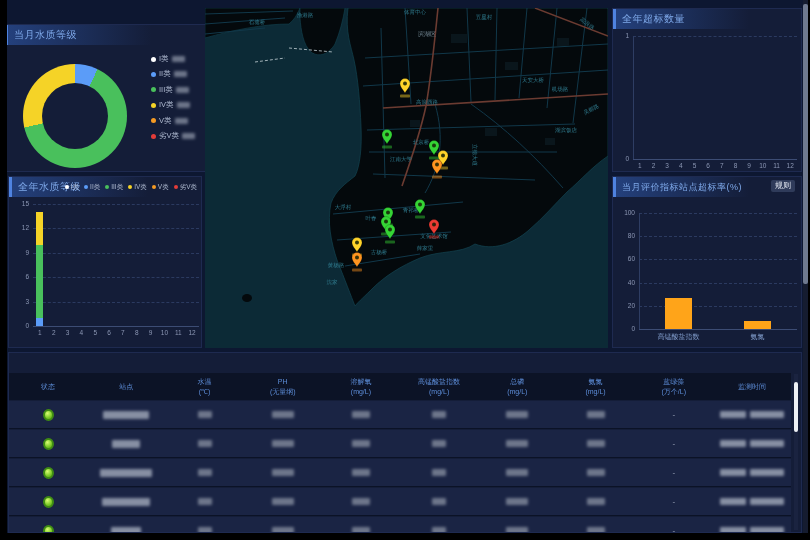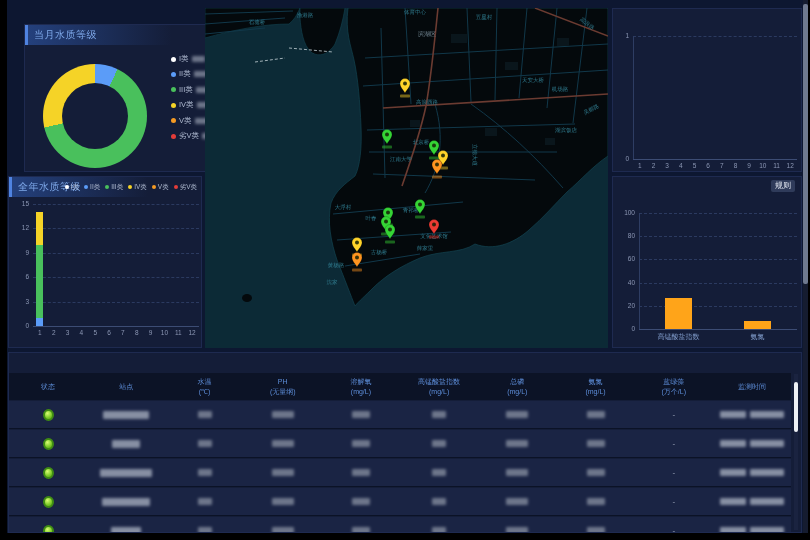--- a/index.html
+++ b/index.html
@@ -36,21 +36,21 @@
   .trow .blur{height:7px}
   .scroll-track{position:absolute;background:#1a2340}
   .scroll-thumb{position:absolute;background:#eef1f5;border-radius:2px}
   .edge{position:absolute;background:#000}
 </style>
 </head>
 <body>
 
 <div class="bg"></div>
 
-<div class="panel" id="pA" style="left:24px;top:24px;width:205px;height:148px">
+<div class="panel" id="pA" style="left:4px;top:24px;width:205px;height:148px">
   <div class="phead">
     <span class="ptitle">当月水质等级</span>
   </div>
   <div id="donut" style="position: absolute; left: 18px; top: 39px; width: 104px; height: 104px; border-radius: 50%; background: conic-gradient(rgb(91, 156, 248) 0deg, rgb(91, 156, 248) 25.7143deg, rgb(73, 192, 92) 25.7143deg, rgb(73, 192, 92) 257.143deg, rgb(245, 211, 39) 257.143deg, rgb(245, 211, 39) 360deg);"></div>
   <div style="position:absolute;left:37px;top:58px;width:66px;height:66px;border-radius:50%;background:#141d38"></div>
   <div id="donutLegend">
       <div class="leg-item" style="left: 146px; top: 29px;">
         <div class="leg-dot" style="background: rgb(255, 255, 255);"></div>
         <div class="leg-txt">I类</div>
         <div class="blur" style="width: 13px; height: 6px;"></div>
@@ -277,20 +277,23 @@
         <g transform="translate(152,259)">
           <path d="M0,0 C-1.6,-3.2 -5,-5.8 -5,-9.5 A5,5 0 1 1 5,-9.5 C5,-5.8 1.6,-3.2 0,0 Z" fill="#ff9420" stroke="rgba(0,0,0,.35)" stroke-width="0.5"></path>
           <circle cx="0" cy="-9.5" r="2" fill="#142005" opacity="0.85"></circle>
           <rect x="-5" y="1.5" width="10" height="3" rx="0.8" fill="#ff9420" opacity="0.45"></rect>
         </g>
       </g>
   </svg>
 </div>
 
 <div class="panel" id="pC" style="left:612px;top:8px;width:190px;height:164px">
+  <div class="phead">
+    <span class="ptitle">全年超标数量</span>
+  </div>
   <div id="exceedPlot" style="position:absolute;inset:0">
       <div class="grid" style="left: 20px; width: 164px; top: 27px;"></div>
       <div class="tick" style="left: 4px; width: 12px; top: 24px; text-align: right;">1</div>
       <div class="tick" style="left: 4px; width: 12px; top: 147px; text-align: right;">0</div>
       <div class="axis" style="left: 20px; width: 1px; top: 27px; height: 123px; background: rgb(46, 61, 99);"></div>
       <div class="axis" style="left: 20px; width: 164px; top: 150px; height: 1px;"></div>
       <div class="tick" style="left: 20.8333px; width: 12px; top: 154px; text-align: center;">1</div>
       <div class="tick" style="left: 34.5px; width: 12px; top: 154px; text-align: center;">2</div>
       <div class="tick" style="left: 48.1667px; width: 12px; top: 154px; text-align: center;">3</div>
       <div class="tick" style="left: 61.8333px; width: 12px; top: 154px; text-align: center;">4</div>
@@ -299,20 +302,23 @@
       <div class="tick" style="left: 102.833px; width: 12px; top: 154px; text-align: center;">7</div>
       <div class="tick" style="left: 116.5px; width: 12px; top: 154px; text-align: center;">8</div>
       <div class="tick" style="left: 130.167px; width: 12px; top: 154px; text-align: center;">9</div>
       <div class="tick" style="left: 143.833px; width: 12px; top: 154px; text-align: center;">10</div>
       <div class="tick" style="left: 157.5px; width: 12px; top: 154px; text-align: center;">11</div>
       <div class="tick" style="left: 171.167px; width: 12px; top: 154px; text-align: center;">12</div>
     </div>
 </div>
 
 <div class="panel" id="pD" style="left:612px;top:176px;width:190px;height:172px">
+  <div class="phead">
+    <span class="ptitle" style="font-size:9px">当月评价指标站点超标率(%)</span>
+  </div>
   <span class="rules-btn">规则</span>
   <div id="ratePlot" style="position:absolute;inset:0">
       <div class="tick" style="left: 2px; width: 20px; top: 149px; text-align: right;">0</div>
       <div class="grid" style="left: 26px; width: 158px; top: 128.8px;"></div>
       <div class="tick" style="left: 2px; width: 20px; top: 125.8px; text-align: right;">20</div>
       <div class="grid" style="left: 26px; width: 158px; top: 105.6px;"></div>
       <div class="tick" style="left: 2px; width: 20px; top: 102.6px; text-align: right;">40</div>
       <div class="grid" style="left: 26px; width: 158px; top: 82.4px;"></div>
       <div class="tick" style="left: 2px; width: 20px; top: 79.4px; text-align: right;">60</div>
       <div class="grid" style="left: 26px; width: 158px; top: 59.2px;"></div>

